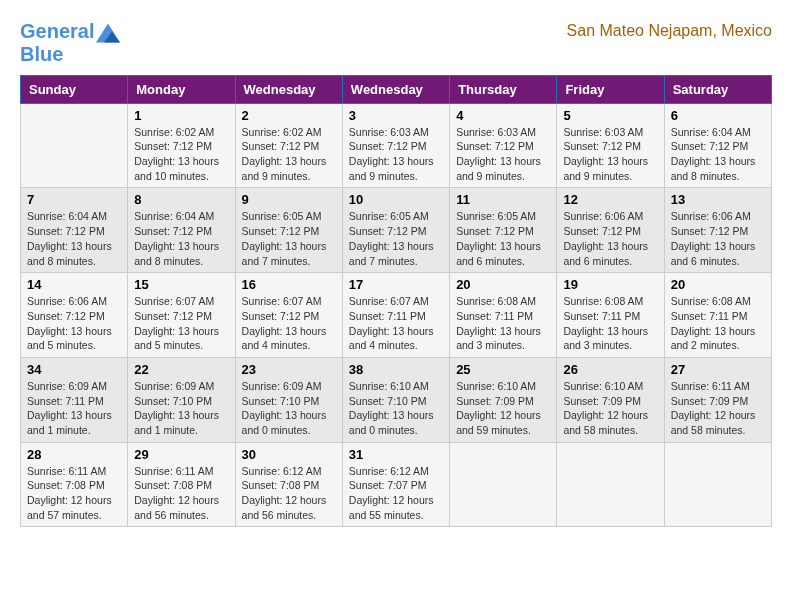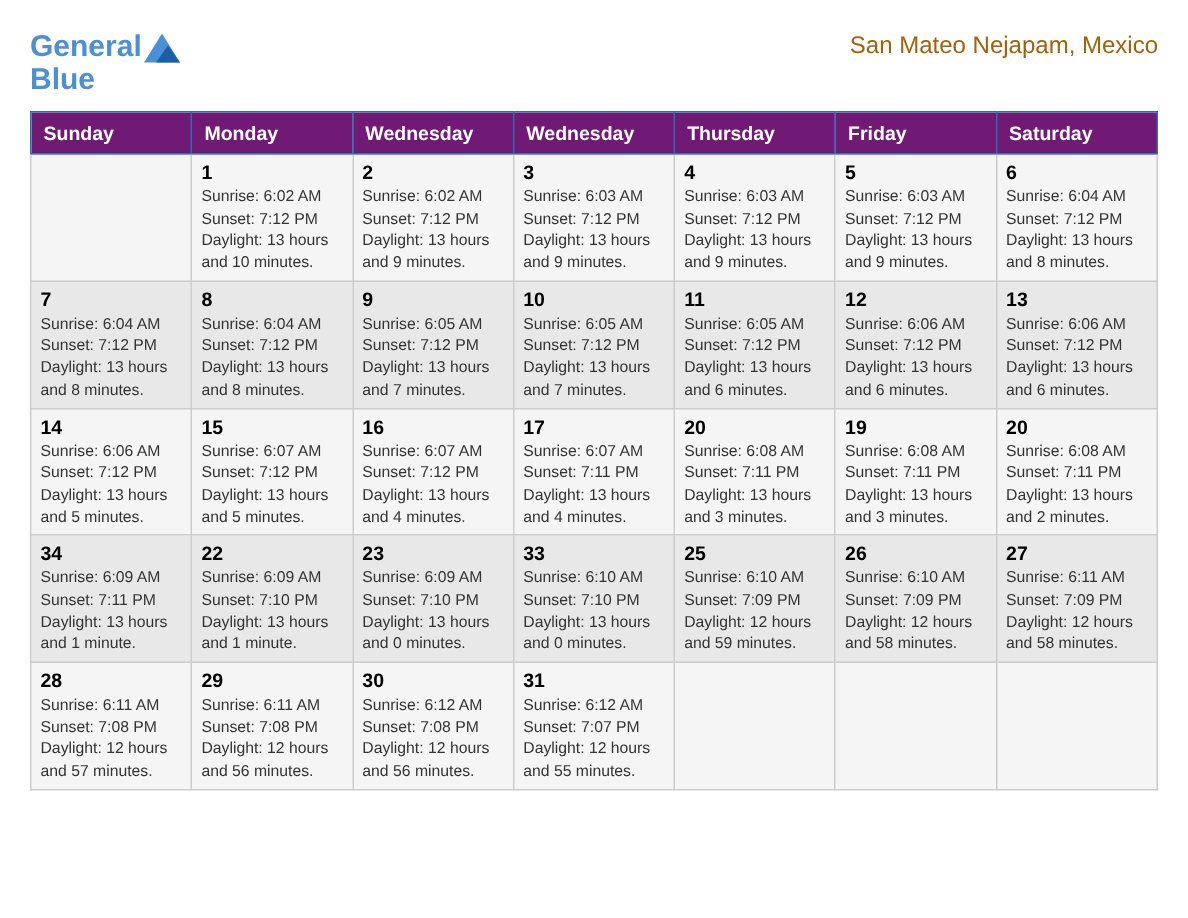--- a/index.html
+++ b/index.html
@@ -214,21 +214,21 @@
         </td>
         <td>
           <span class="day-number">22</span>
           <div class="day-info">Sunrise: 6:09 AM<br>Sunset: 7:10 PM<br>Daylight: 13 hours<br>and 1 minute.</div>
         </td>
         <td>
           <span class="day-number">23</span>
           <div class="day-info">Sunrise: 6:09 AM<br>Sunset: 7:10 PM<br>Daylight: 13 hours<br>and 0 minutes.</div>
         </td>
         <td>
-          <span class="day-number">33</span>
+          <span class="day-number">38</span>
           <div class="day-info">Sunrise: 6:10 AM<br>Sunset: 7:10 PM<br>Daylight: 13 hours<br>and 0 minutes.</div>
         </td>
         <td>
           <span class="day-number">25</span>
           <div class="day-info">Sunrise: 6:10 AM<br>Sunset: 7:09 PM<br>Daylight: 12 hours<br>and 59 minutes.</div>
         </td>
         <td>
           <span class="day-number">26</span>
           <div class="day-info">Sunrise: 6:10 AM<br>Sunset: 7:09 PM<br>Daylight: 12 hours<br>and 58 minutes.</div>
         </td>

